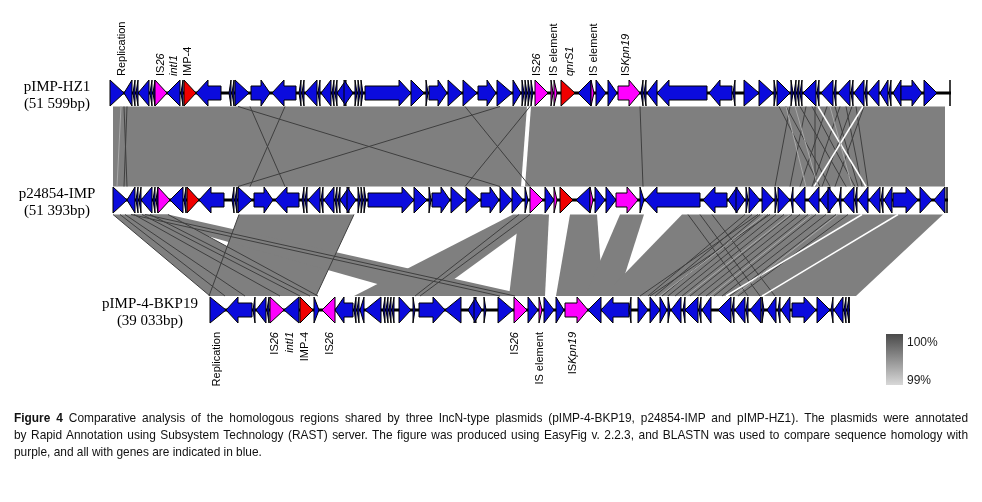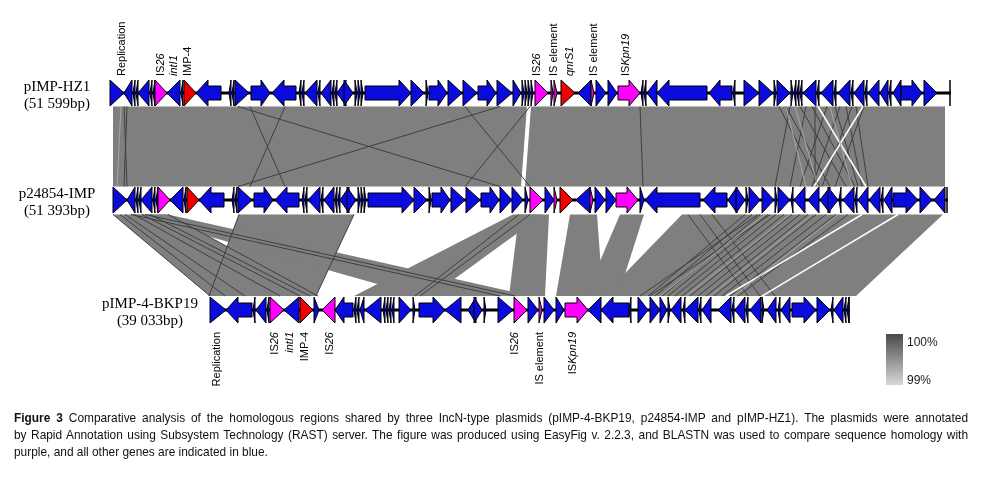--- a/index.html
+++ b/index.html
@@ -335,16 +335,16 @@
           <stop offset="0" stop-color="#4a4a4a"></stop>
           <stop offset="1" stop-color="#d8d8d8"></stop>
         </linearGradient>
       </defs>
 <rect x="886" y="334" width="17" height="51" fill="url(#lg)"></rect>
 <text x="907" y="346" font-size="12" fill="#1a1a1a">100%</text>
 <text x="907" y="384" font-size="12" fill="#1a1a1a">99%</text>
 </svg>
 </div>
 <div class="caption">
-<div style="text-align:justify;text-align-last:justify;white-space:nowrap;"><b>Figure 3</b> Comparative analysis of the homologous regions shared by three IncN-type plasmids (pIMP-4-BKP19, p24854-IMP and pIMP-HZ1). The plasmids were annotated</div>
+<div style="text-align:justify;text-align-last:justify;white-space:nowrap;"><b>Figure 4</b> Comparative analysis of the homologous regions shared by three IncN-type plasmids (pIMP-4-BKP19, p24854-IMP and pIMP-HZ1). The plasmids were annotated</div>
 <div style="text-align:justify;text-align-last:justify;white-space:nowrap;">by Rapid Annotation using Subsystem Technology (RAST) server. The figure was produced using EasyFig v. 2.2.3, and BLASTN was used to compare sequence homology with</div>
-<div style="white-space:nowrap;">purple, and all other genes are indicated in blue.</div>
+<div style="white-space:nowrap;">purple, and all with genes are indicated in blue.</div>
 </div>
 
 </body></html>

